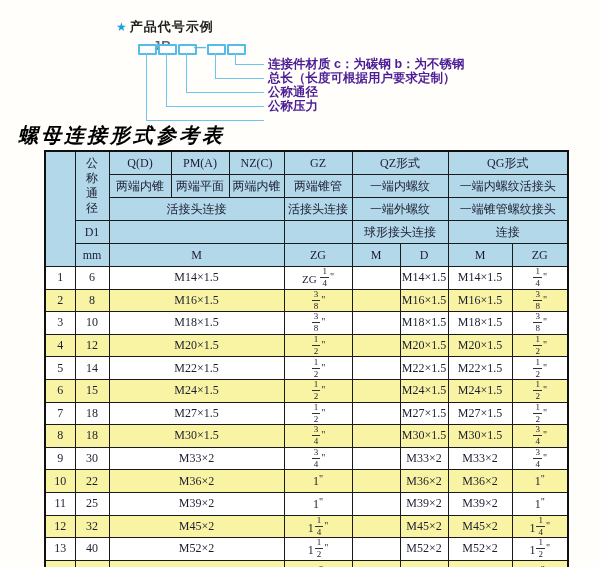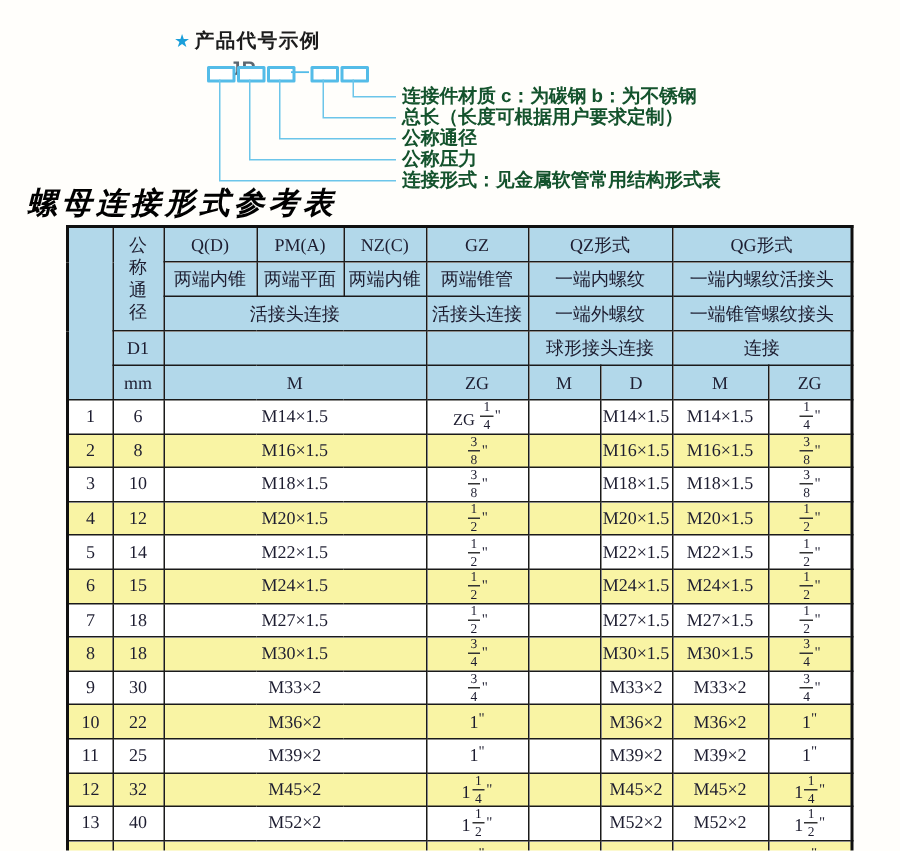--- a/index.html
+++ b/index.html
@@ -12,21 +12,21 @@
   
   .diagram{position:absolute;left:0;top:0;width:600px;height:125px;}
   .diag-title{position:absolute;left:116px;top:18px;font-size:13px;font-weight:bold;color:#1c1c1c;letter-spacing:1px;text-align:right;}
   .diag-title .star{color:#1b9fda;margin-right:2px;font-size:12px;}
   .code-jr{position:absolute;left:112px;top:38px;font-size:13px;font-weight:bold;color:#5c6670;letter-spacing:1px;margin-left:41px;}
   .code-box{position:absolute;top:44px;width:15px;height:7px;border:2px solid #54bce8;border-radius:1px;background:#fff;}
   .code-dash{position:absolute;top:40px;left:194px;color:#54bce8;font-weight:bold;font-size:12px;}
   .cline{position:absolute;background:#6cc5ea;}
   .cline.v{width:1px;}
   .cline.h{height:1px;}
-  .diag-label{position:absolute;left:268px;height:14px;line-height:14px;font-size:12.5px;font-weight:bold;color:#14532d;white-space:nowrap;}
+  .diag-label{position:absolute;left:268px;height:14px;line-height:14px;font-size:12.5px;font-weight:bold;color:#4c1d95;white-space:nowrap;}
   
   .table-title{
     position:absolute;left:18px;top:122px;
     font-family:"DejaVu Serif","Liberation Serif",serif;
     font-style:italic;font-weight:bold;font-size:20px;color:#000;
     letter-spacing:3px;
   }
   
   table.ref{
     position:absolute;left:44px;top:150px;width:523px;
@@ -74,21 +74,20 @@
       <div class="cline h" style="left: 186px; top: 92px; width: 78px;"></div>
       <div class="cline v" style="left: 166px; top: 53px; height: 53px;"></div>
       <div class="cline h" style="left: 166px; top: 106px; width: 98px;"></div>
       <div class="cline v" style="left: 146px; top: 53px; height: 67px;"></div>
       <div class="cline h" style="left: 146px; top: 120px; width: 118px;"></div>
     </div>
   <div class="diag-label" style="top:57px">连接件材质  c：为碳钢  b：为不锈钢</div>
   <div class="diag-label" style="top:71px">总长（长度可根据用户要求定制）</div>
   <div class="diag-label" style="top:85px">公称通径</div>
   <div class="diag-label" style="top:99px">公称压力</div>
-  <div class="diag-label" style="top:113px">连接形式：见金属软管常用结构形式表</div>
 </div>
 
 <div class="table-title">螺母连接形式参考表</div>
 
 <table class="ref">
   <colgroup>
     <col style="width:30px">
       <col style="width:34px">
       <col style="width:62px">
       <col style="width:58px">

